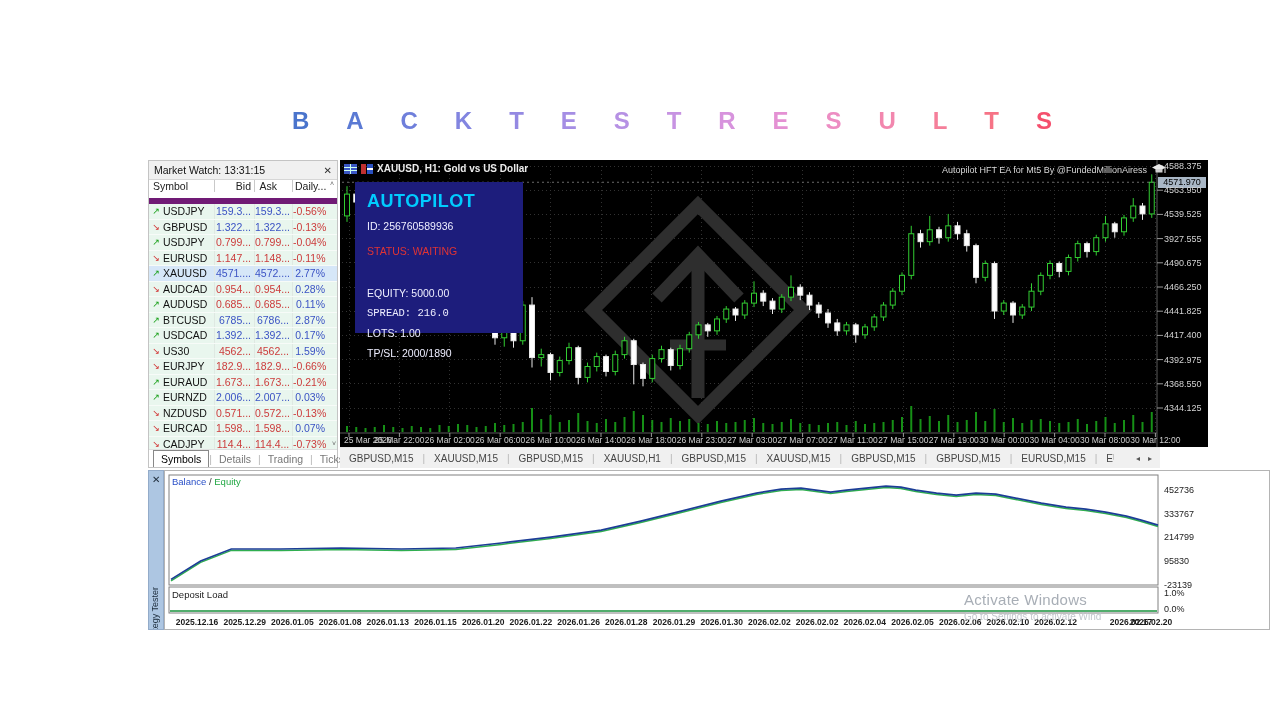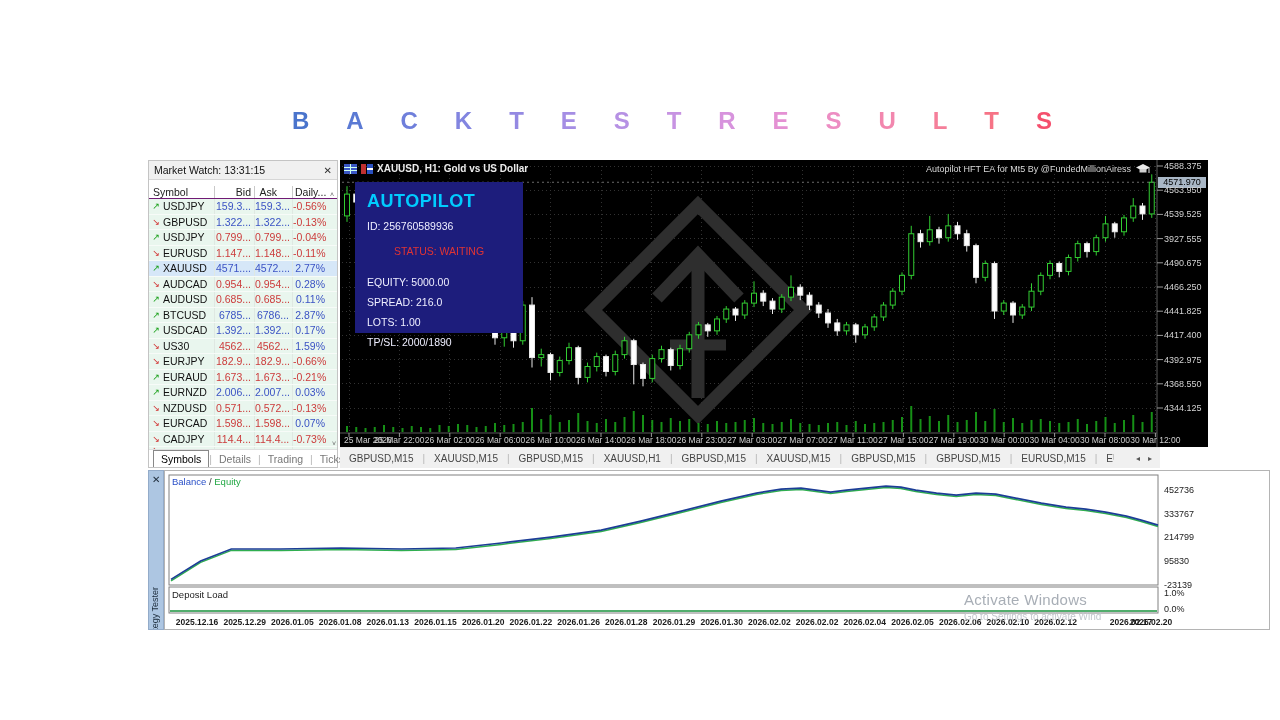--- a/index.html
+++ b/index.html
@@ -10,21 +10,21 @@
   .page-title{position:absolute;left:292px;top:104px;width:760px;height:34px;
     display:flex;justify-content:space-between;align-items:center;
     font-size:24px;font-weight:bold;}
 
   
   .mw{position:absolute;left:148px;top:160px;width:190px;height:308px;
       background:#fff;border:1px solid #c4c4c4;box-sizing:border-box;font-size:10.5px;color:#111;}
   .mw-titlebar{height:18px;background:#f0f0f0;border-bottom:1px solid #d6d6d6;
       display:flex;align-items:center;justify-content:space-between;padding:0 5px;font-size:10.5px;}
   .mw-close{color:#333;font-size:10px;cursor:default;}
-  .mw-header{display:flex;height:18px;align-items:flex-end;border-bottom:1px solid #701a75;color:#222;}
+  .mw-header{display:flex;height:18px;align-items:flex-start;border-bottom:6px solid #701a75;color:#222;}
   .mw-header span{box-sizing:border-box;}
   .h-sym{width:66px;padding-left:4px;border-right:1px solid #c9c9c9;}
   .h-bid{width:40px;text-align:right;padding-right:3px;border-right:1px solid #c9c9c9;}
   .h-ask{width:38px;text-align:right;padding-right:15px;border-right:1px solid #c9c9c9;}
   .h-daily{width:34px;padding-left:2px;white-space:nowrap;overflow:hidden;}
   .h-scroll{width:10px;text-align:center;color:#666;font-size:7px;}
   .mw-rows{position:relative;height:254px;overflow:hidden;}
   .mw-row{display:flex;height:15.5px;align-items:center;background:#e9f6ee;border-bottom:1px solid #f7fbf8;box-sizing:border-box;}
   .mw-row.sel{background:#d6e7f8;}
   .mw-row.partial{height:6px;overflow:hidden;}
@@ -38,21 +38,21 @@
   .mw-tabs{position:absolute;left:0;bottom:0;width:100%;height:17px;background:#fff;
       display:flex;align-items:center;font-size:10.5px;color:#777;border-top:1px solid #e0e0e0;}
   .mw-tab{padding:0 7px;height:16px;line-height:16px;}
   .mw-tab.active{border:1px solid #888;border-bottom:0;background:#fff;color:#000;margin-left:4px;}
   .mw-tab-sep{color:#b8b8b8;}
 
   
   .chart{position:absolute;left:340px;top:160px;width:868px;height:287px;background:#000;}
   .chart-titlebar{position:absolute;left:4px;top:3px;display:flex;gap:4px;align-items:center;
       font-size:10px;font-weight:bold;color:#ececec;}
-  .ea{position:absolute;top:4px;right:58px;display:flex;align-items:flex-start;gap:5px;
+  .ea{position:absolute;top:4px;right:42px;display:flex;align-items:center;gap:5px;
       font-size:9px;color:#d8d8d8;}
   .autopilot{position:absolute;left:15px;top:22px;width:168px;height:151px;background:#1d1d7c;
       padding:9px 12px;box-sizing:border-box;color:#eef;}
   .ap-title{font-size:18px;font-weight:bold;color:#00ccff;letter-spacing:0.5px;}
   .ap-line{font-size:10.5px;margin-top:8px;white-space:nowrap;}
   .price-tag{position:absolute;left:818px;width:48px;height:11px;background:#a9b7c6;color:#000;
       font-size:9px;line-height:11px;text-align:center;}
   .plabel{position:absolute;left:824px;font-size:9px;color:#d2d2d2;white-space:nowrap;}
   .tlabel{position:absolute;top:275px;font-size:8.5px;color:#cfcfcf;white-space:nowrap;transform:translateX(-50%);}
   .tlabel.first{transform:none;}
@@ -607,23 +607,23 @@
       <svg width="14" height="11">
           <polygon points="7,0 14,3.5 7,7 0,3.5" fill="#e9e9e9"></polygon>
           <rect x="3.5" y="5" width="7" height="3.5" fill="#cfcfcf"></rect>
           <line x1="13" y1="4" x2="13" y2="9" stroke="#e9e9e9" stroke-width="1"></line>
         </svg>
     </div>
     <div class="autopilot">
       <div class="ap-title">AUTOPILOT</div>
       <div>
           <div class="ap-line" style="color: rgb(238, 238, 255);">ID: 256760589936</div>
-          <div class="ap-line" style="color: rgb(224, 52, 52); margin-top: 13px; text-align: center;">STATUS: WAITING</div>
-          <div class="ap-line" style="color: rgb(238, 238, 255); margin-top: 19px;">EQUITY: 5000.00</div>
-          <div class="ap-line" style="color: rgb(238, 238, 255);">SPREAD: 216.0</div>
+          <div class="ap-line" style="color: rgb(224, 52, 52); margin-top: 13px;">STATUS: WAITING</div>
+          <div class="ap-line" style="color: rgb(238, 238, 255); margin-top: 30px;">EQUITY: 5000.00</div>
+          <div class="ap-line" style="color: rgb(238, 238, 255); font-family: Liberation Mono, monospace;">SPREAD: 216.0</div>
           <div class="ap-line" style="color: rgb(238, 238, 255);">LOTS: 1.00</div>
           <div class="ap-line" style="color: rgb(238, 238, 255);">TP/SL: 2000/1890</div>
         </div>
     </div>
     <div class="price-tag" style="top: 16.7539px;">4571.970</div>
     <div>
         <span class="plabel" style="top: 1px;">4588.375</span>
         <span class="plabel" style="top: 25.2px;">4563.950</span>
         <span class="plabel" style="top: 49.4px;">4539.525</span>
         <span class="plabel" style="top: 73.6px;">3927.555</span>

